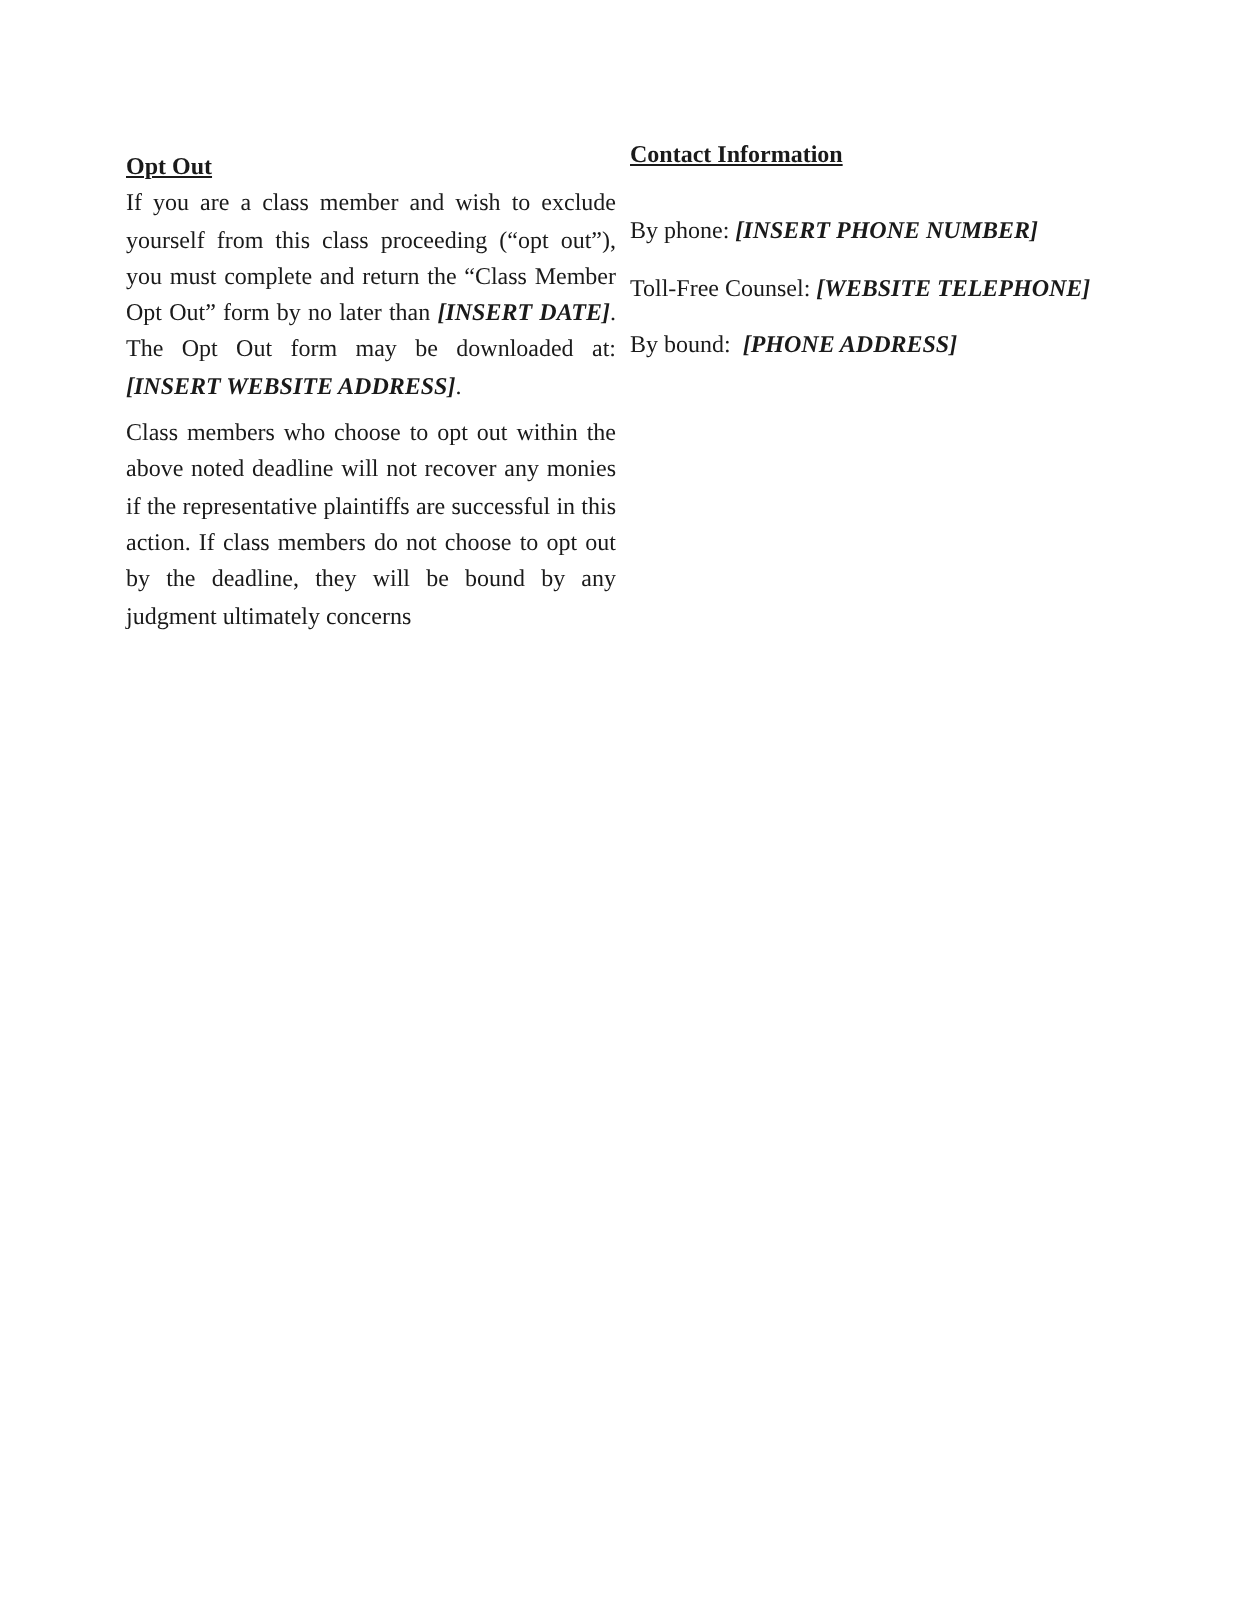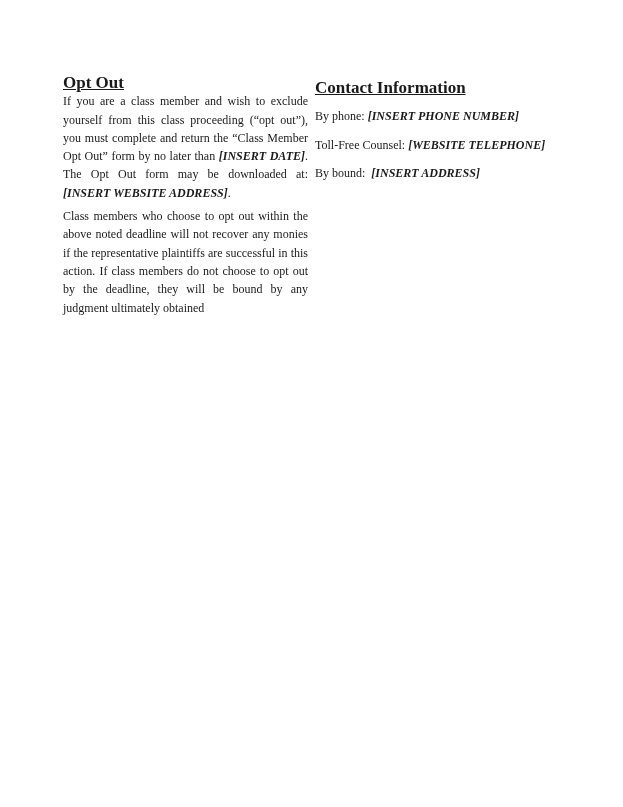--- a/index.html
+++ b/index.html
@@ -28,56 +28,56 @@
     width: 245px;
     flex: 0 0 245px;
   }
   .col-left {
     padding-top: 12px;
   }
   .doc-heading {
     font-weight: bold;
     text-decoration: underline;
     margin: 0;
-    font-size: 17px;
+    font-size: 12px;
     line-height: 18.3px;
   }
   .heading-contact {
-    margin-top: 17px;
+    margin-top: 6px;
   }
   p.body-para {
     margin: 0;
     text-align: justify;
   }
   p.para-spaced {
     margin-top: 5px;
   }
   .contact-line {
     margin-top: 10px;
     white-space: pre-wrap;
   }
   .contact-line.first {
-    margin-top: 10px;
+    margin-top: 20px;
   }
   b { font-weight: bold; font-style: italic; }
 </style>
 </head>
 <body>
 
 <div class="page">
   <div class="columns">
 
     <div class="col col-left">
       <h2 class="doc-heading">Opt Out</h2>
       <p class="body-para"><span>If you are a class member and wish to exclude yourself from this class proceeding (“opt out”), you must complete and return the “Class Member Opt Out” form by no later than </span><b>[INSERT DATE]</b><span>. The Opt Out form may be downloaded at: </span><b>[INSERT WEBSITE ADDRESS]</b><span>.</span></p>
-      <p class="body-para para-spaced"><span>Class members who choose to opt out within the above noted deadline will not recover any monies if the representative plaintiffs are successful in this action. If class members do not choose to opt out by the deadline, they will be bound by any judgment ultimately obtained</span></p>
+      <p class="body-para para-spaced"><span>Class members who choose to opt out within the above noted deadline will not recover any monies if the representative plaintiffs are successful in this action. If class members do not choose to opt out by the deadline, they will be bound by any judgment ultimately concerns</span></p>
     </div>
 
     <div class="col col-right">
       <h2 class="doc-heading heading-contact">Contact Information</h2>
 
       <div class="contact-line first"><span>By phone: </span><b>[INSERT PHONE NUMBER]</b></div>
       <div class="contact-line"><span>Toll-Free Counsel: </span><b>[WEBSITE TELEPHONE]</b></div>
-      <div class="contact-line"><span>By bound:  </span><b>[INSERT ADDRESS]</b></div>
+      <div class="contact-line"><span>By bound:  </span><b>[PHONE ADDRESS]</b></div>
     </div>
 
   </div>
 </div>
 
 </body></html>

